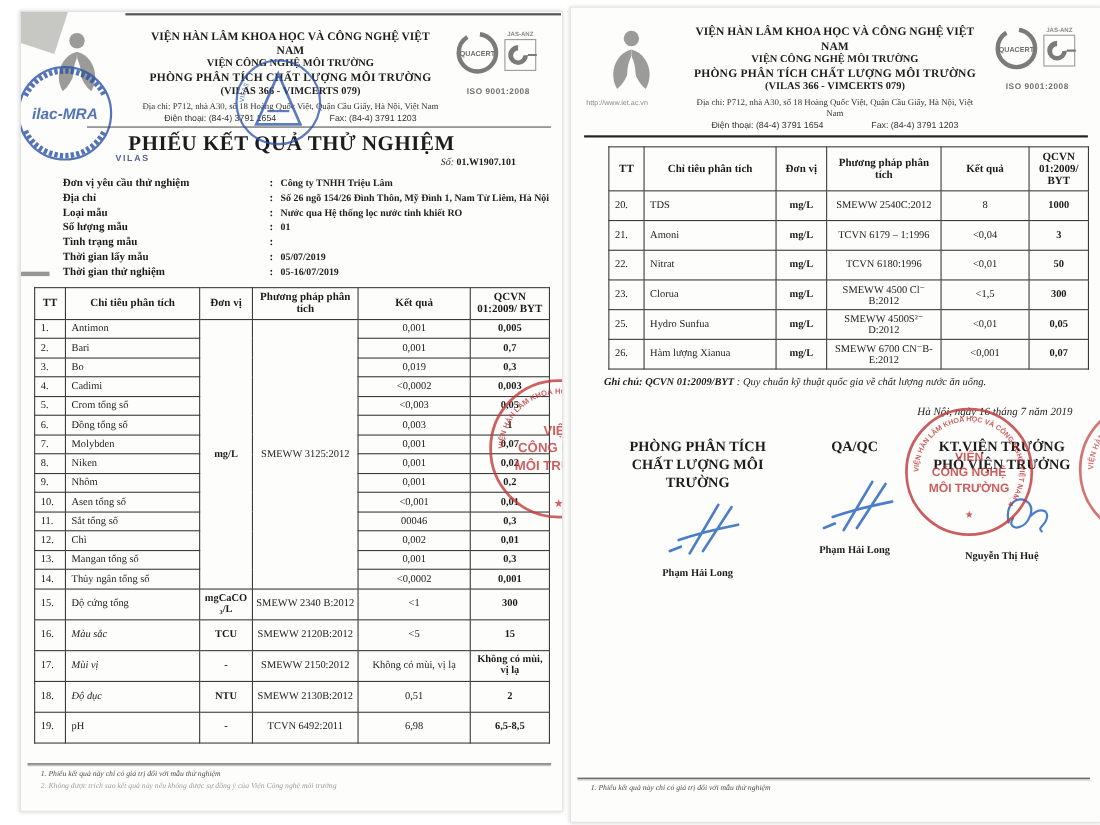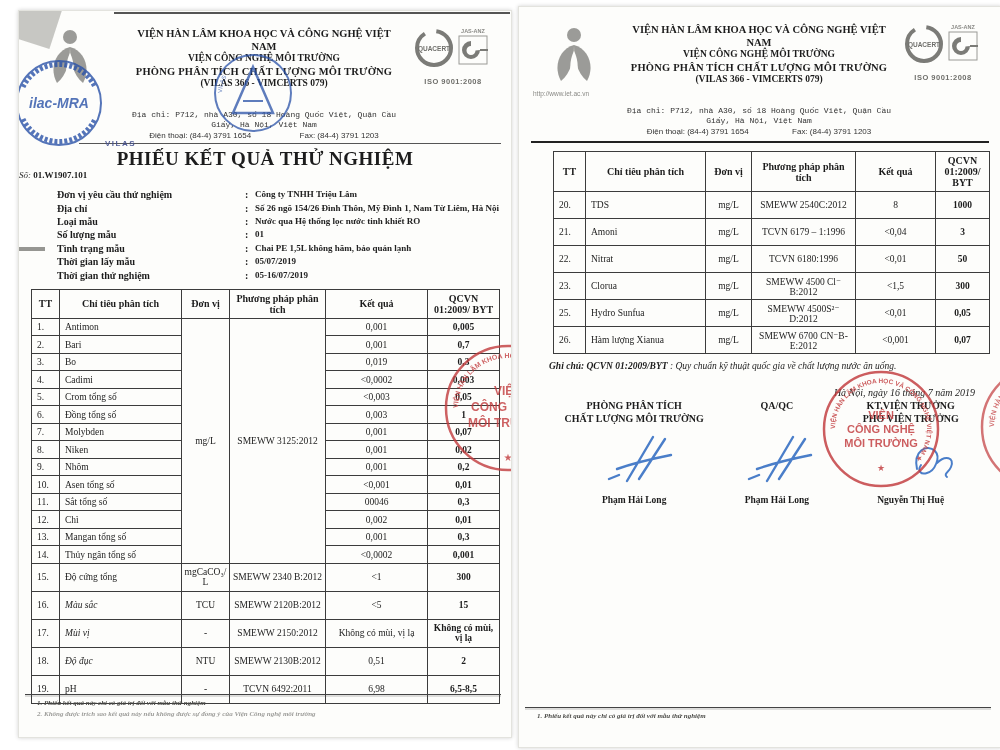--- a/index.html
+++ b/index.html
@@ -19,36 +19,36 @@
   .corner-smudge{position:absolute;left:-8px;top:-10px;width:46px;height:42px;background:#9a9a96;transform:rotate(18deg);opacity:.55;}
   .edge-dash{position:absolute;left:0;top:236px;width:26px;height:4px;background:#7c7c78;opacity:.8;}
 
   
   .letterhead{position:relative;display:grid;grid-template-columns:98px 1fr 100px;padding:14px 8px 0 8px;}
   .lh-center{text-align:center;line-height:1.25;padding-top:2px;}
   .lh1{font-size:10.5px;font-weight:bold;}
   .lh2{font-size:9.5px;font-weight:bold;}
   .lh3{font-size:10.5px;font-weight:bold;letter-spacing:.2px;}
   .lh4{font-size:9.5px;font-weight:bold;}
-  .lh-addr{font-size:8px;font-family:Liberation Mono, monospace;color:#333;margin-top:20px;}
+  .lh-addr{font-size:8px;font-family:Liberation Serif, serif;color:#333;margin-top:2px;}
   .lh-phone{font-size:8px;font-family:"Liberation Sans","DejaVu Sans",sans-serif;color:#333;display:flex;justify-content:space-around;margin-top:1px;}
   .lh-right{text-align:center;}
   .iso-label{font-size:7.5px;font-weight:bold;color:#6f6f6b;letter-spacing:.5px;margin-top:2px;font-family:"Liberation Sans","DejaVu Sans",sans-serif;}
 
   
   .stamp{position:absolute;pointer-events:none;}
   .vilas-label{position:absolute;left:86px;top:128px;font-size:8px;font-weight:bold;color:#44508f;letter-spacing:1.5px;font-family:"Liberation Sans","DejaVu Sans",sans-serif;opacity:.9;}
   .site-label{font-size:6.5px;color:#8a8a86;font-family:"Liberation Sans","DejaVu Sans",sans-serif;margin-top:1px;}
 
   
   .hr-thin{border-top:1px solid #555;margin:2px 10px 0 60px;}
   .hr-strong{border-top:2px solid #222;margin:4px 12px 0 12px;}
   .title-row{text-align:center;margin-top:4px;}
   .doc-title{font-size:19px;font-weight:bold;letter-spacing:.5px;}
-  .doc-number{margin:0 42px 0 0;font-size:9px;}
+  .doc-number{text-align:right;margin:0 42px 0 0;font-size:9px;}
   .doc-number .lbl{font-style:italic;}
   .doc-number .num{font-weight:bold;}
 
   
   .info-block{margin:8px 0 0 22px;}
   .info-row{display:grid;grid-template-columns:188px 10px 1fr;line-height:13.4px;margin-left:16px;}
   .info-label{font-size:10px;font-weight:bold;}
   .info-colon{font-size:10px;font-weight:bold;}
   .info-value{font-size:9px;font-weight:bold;color:#222;}
 
@@ -62,35 +62,35 @@
   .t1 tbody tr.r14 td{height:16.5px;padding:0 2px;}
   .t1 tbody tr.tall td{height:25px;}
   .t2{margin:8px 0 0 34px;width:436px;}
   .t2 col.w-tt{width:32px;} .t2 col.w-name{width:120px;} .t2 col.w-unit{width:46px;}
   .t2 col.w-method{width:104px;} .t2 col.w-result{width:80px;} .t2 col.w-qcvn{width:54px;}
   .t2 tbody td{height:24px;}
   .c-tt{text-align:left !important;padding-left:5px !important;}
   .c-name{text-align:left !important;padding-left:5px !important;}
   .c-qcvn{font-weight:bold;}
   .it{font-style:italic;}
-  .c-unit{word-break:break-all;}
+  .c-unit{word-break:break-all;font-weight:bold;}
 
   
   .note-line{margin:7px 0 0 30px;font-size:9.5px;font-style:italic;}
   .note-line .np{font-weight:bold;}
   .note-line .nc{font-weight:bold;}
   .date-line{text-align:right;margin:16px 26px 0 0;font-size:10px;font-style:italic;}
   .sign-grid{display:grid;grid-template-columns:40% 24% 36%;margin:2px 10px 0 26px;}
   .sign-col{text-align:center;position:relative;}
-  .sign-title{font-size:10px;font-weight:bold;line-height:1.25;}
+  .sign-title{font-size:13px;font-weight:bold;line-height:1.25;margin-top:16px;}
   .sign-name{font-size:9.5px;font-weight:bold;margin-top:8px;}
   .sig-svg{display:block;margin:4px auto 0 auto;}
 
   
-  .page-footer{position:absolute;left:0;right:4px;font-weight:bold;}
+  .page-footer{position:absolute;left:0;right:4px;}
   .p1-footer{bottom:18px;}
   .p2-footer{bottom:26px;}
   .foot-rule{border-top:1.5px solid #444;margin:0 6px 3px 6px;box-shadow:0 1.5px 0 rgba(68,68,68,.35);}
   .footnote{font-size:7px;font-style:italic;color:#4c4c48;margin-left:18px;line-height:1.5;}
   .footnote.faded{opacity:.55;}
 </style>
 </head>
 <body>
 
 <div class="canvas">
@@ -179,21 +179,20 @@
           <div class="info-value">Nước qua Hệ thống lọc nước tinh khiết RO</div>
         </div>
         <div class="info-row">
           <div class="info-label">Số lượng mẫu</div>
           <div class="info-colon">:</div>
           <div class="info-value">01</div>
         </div>
         <div class="info-row">
           <div class="info-label">Tình trạng mẫu</div>
           <div class="info-colon">:</div>
-          <div class="info-value">Chai PE 1,5L không hãm, bảo quản lạnh</div>
         </div>
         <div class="info-row">
           <div class="info-label">Thời gian lấy mẫu</div>
           <div class="info-colon">:</div>
           <div class="info-value">05/07/2019</div>
         </div>
         <div class="info-row">
           <div class="info-label">Thời gian thử nghiệm</div>
           <div class="info-colon">:</div>
           <div class="info-value">05-16/07/2019</div>

